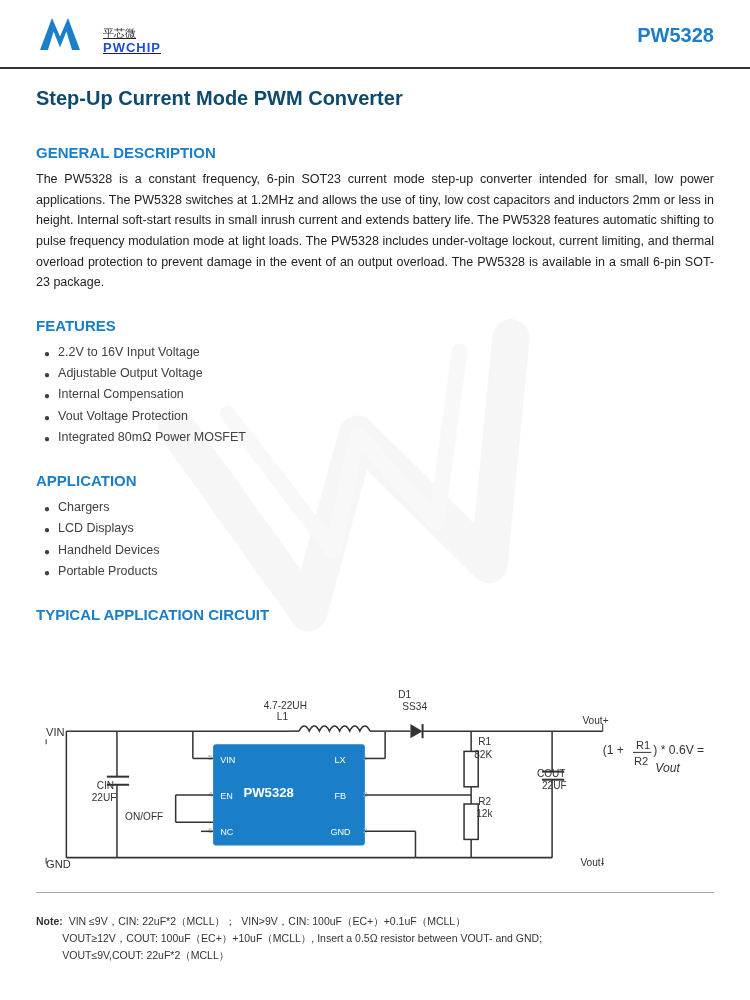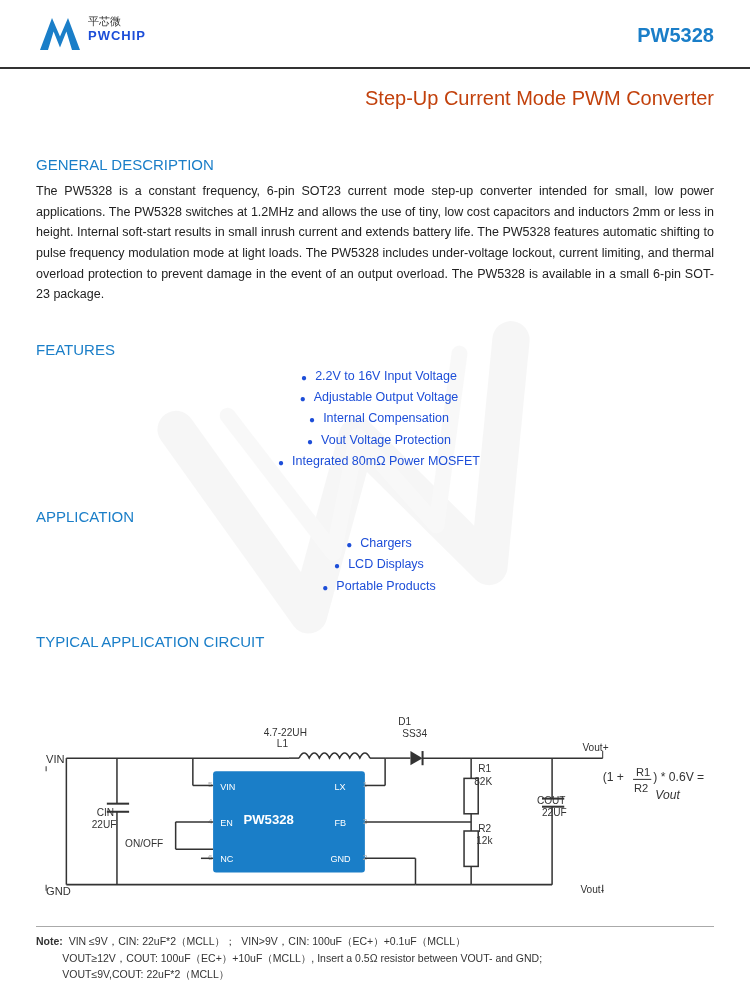--- a/index.html
+++ b/index.html
@@ -39,22 +39,23 @@
     .header {
       display: flex;
       align-items: center;
       justify-content: space-between;
       padding: 14px 36px 10px 36px;
       border-bottom: 2px solid #333;
       margin-bottom: 0;
     }
     .logo-area {
       display: flex;
-      align-items: flex-start;
-      gap: 4px;
+      align-items: flex-end;
+      gap: 19px;
+      text-decoration: underline;
     }
     .logo-icon svg {
       width: 48px;
       height: 40px;
     }
     .logo-text {
       display: flex;
       flex-direction: column;
       font-size: 11px;
       color: #333;
@@ -67,33 +68,33 @@
       letter-spacing: 1px;
     }
     .part-number {
       font-size: 20px;
       font-weight: bold;
       color: #1a7ec8;
     }
 
     
     .doc-title {
-      text-align: right;
+      text-align: left;
       font-size: 20px;
-      font-weight: normal;
-      color: #c2410c;
+      font-weight: bold;
+      color: #0c4a6e;
       padding: 18px 0 10px 0;
     }
 
     
     .section-title {
       font-size: 15px;
-      font-weight: normal;
+      font-weight: bold;
       color: #1a7ec8;
-      margin-top: 36px;
+      margin-top: 24px;
       margin-bottom: 8px;
     }
 
     
     .body-text {
       font-size: 12.5px;
       line-height: 1.65;
       color: #222;
       text-align: justify;
     }
@@ -102,43 +103,42 @@
     .feature-list {
       list-style: none;
       margin: 4px 0 0 8px;
     }
     .feature-list li {
       display: flex;
       align-items: flex-start;
       gap: 8px;
       font-size: 12.5px;
       line-height: 1.7;
-      color: #1d4ed8;
-      justify-content: center;
+      color: #404040;
     }
     .feature-list li::before {
       content: '●';
       font-size: 10px;
       margin-top: 3px;
       flex-shrink: 0;
     }
 
     
     .circuit-container {
       margin-top: 12px;
       width: 100%;
     }
 
     
     .note-section {
-      margin-top: 11px;
+      margin-top: 4px;
       font-size: 10.5px;
       color: #333;
       border-top: 1px solid #aaa;
-      padding-top: 6px;
+      padding-top: 20px;
       line-height: 1.6;
     }
     .note-label {
       font-weight: bold;
     }
   </style>
 </head>
 <body>
 
 <div class="watermark">
@@ -193,20 +193,23 @@
 
   <div class="section-title">APPLICATION</div>
   <ul class="feature-list">
     <li>
         <span>Chargers</span>
       </li>
     <li>
         <span>LCD Displays</span>
       </li>
     <li>
+        <span>Handheld Devices</span>
+      </li>
+    <li>
         <span>Portable Products</span>
       </li>
   </ul>
 
   <div class="section-title">TYPICAL APPLICATION CIRCUIT</div>
 
   <div class="circuit-container">
     <svg viewBox="0 0 670 250" width="100%" xmlns="http://www.w3.org/2000/svg" style="display:block;">
 
       <rect width="670" height="250" fill="white"></rect>

